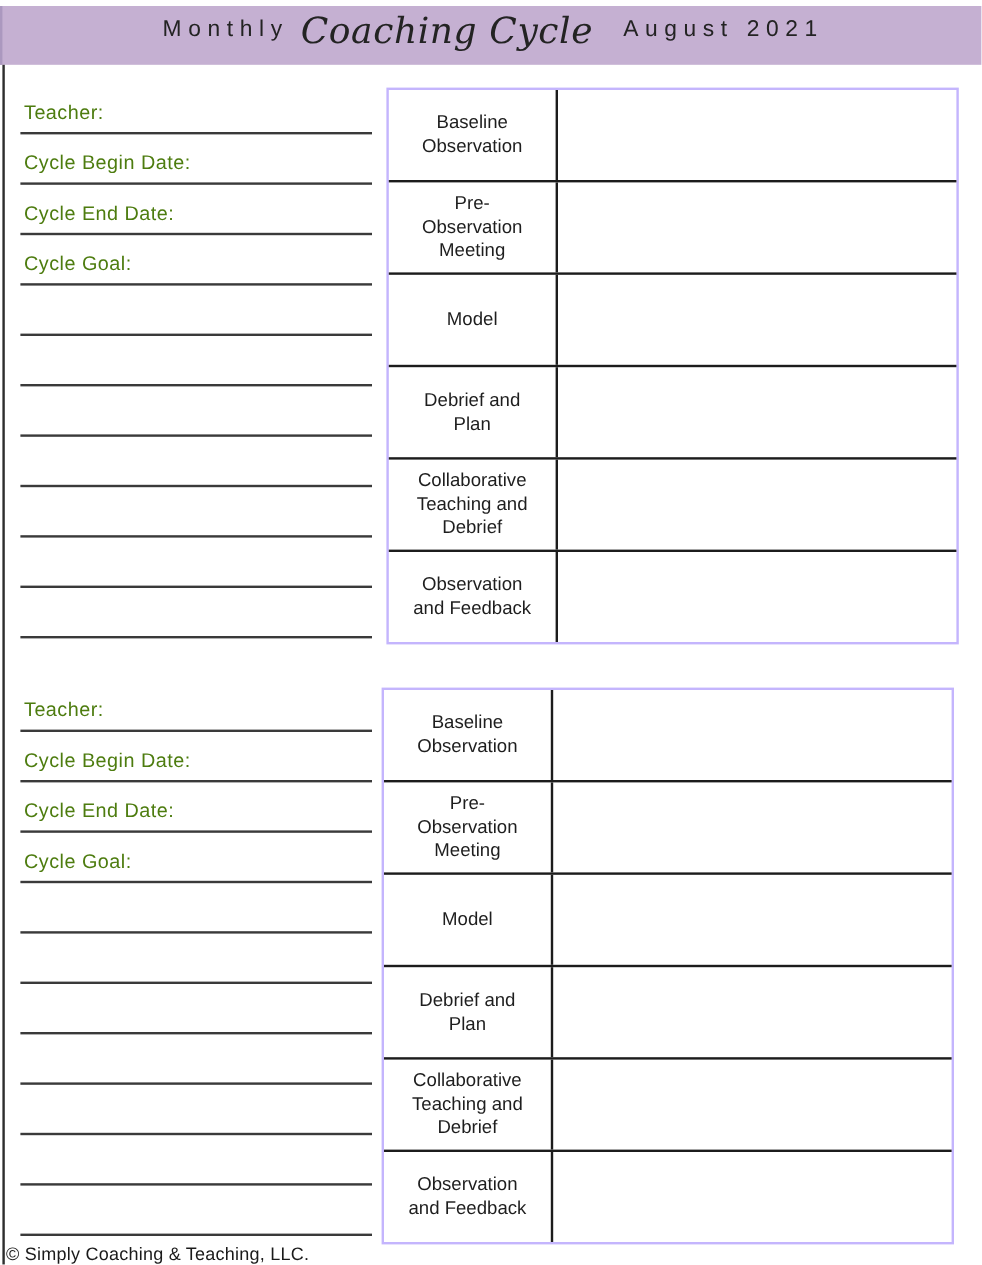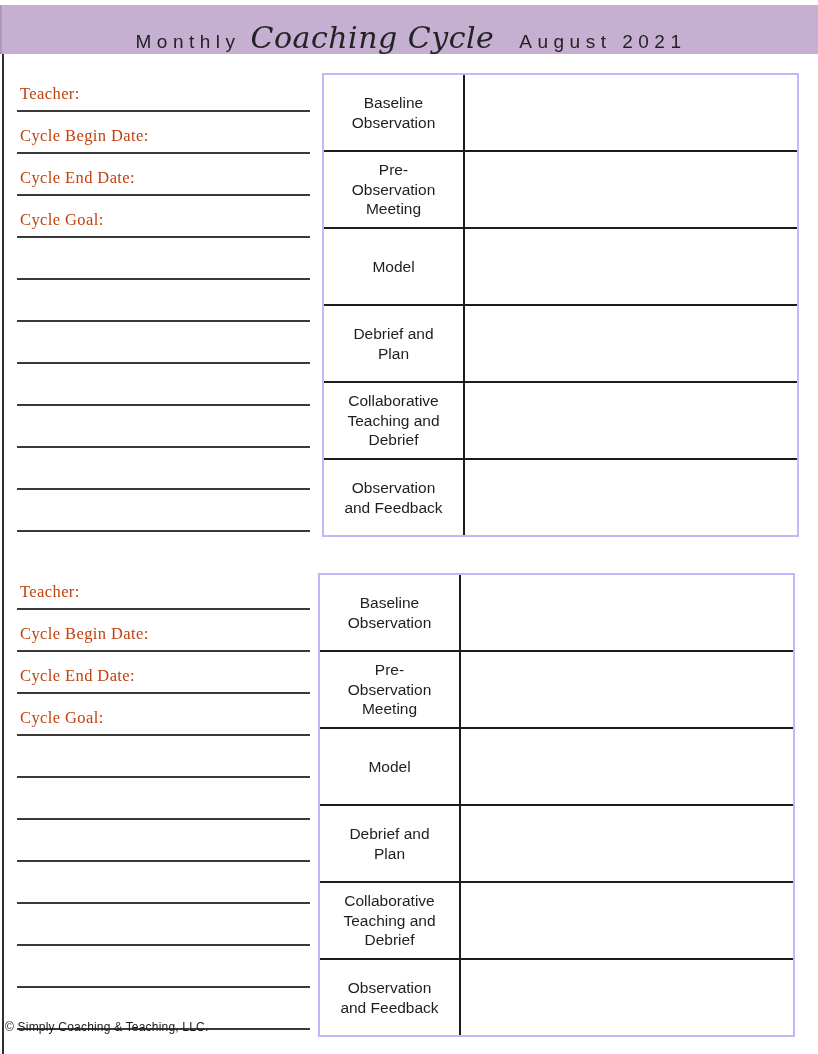--- a/index.html
+++ b/index.html
@@ -7,58 +7,58 @@
     position:relative; width:818px; height:1054px; background:#ffffff;
     font-family:"Liberation Sans", sans-serif; color:#222222; overflow:hidden;
   }
   
   .banner {
     position:absolute; top:5px; left:0; width:818px; height:49px;
     background:#c5b0d2; border-left:2px solid #ab98bf;
     display:flex; align-items:baseline; justify-content:center;
     white-space:nowrap; color:#232323;
   }
-  .banner-inner { display:flex; align-items:flex-end; margin-top:13px; }
+  .banner-inner { display:flex; align-items:center; margin-top:2px; }
   .title-sans { font-size:19px; letter-spacing:5.5px; font-weight:500; }
   .title-script {
     font-family:"DejaVu Serif", serif; font-style:italic; font-weight:500;
     font-size:30px; letter-spacing:0.5px; margin:0 12px 0 10px; position:relative; top:2px;
   }
   .title-date { margin-left:13px; }
   
   .edge-line { position:absolute; left:2px; top:54px; width:2px; height:1000px; background:#2e2e2e; }
   
   .fields { position:absolute; left:17px; width:293px; }
   .fields-1 { top:70px; }
   .fields-2 { top:568px; }
   .field-row {
     height:42px; box-sizing:border-box; border-bottom:2px solid #3a3a3a;
     display:flex; align-items:flex-end;
   }
   .field-label {
-    font-size:16.5px; letter-spacing:0.4px; color:#c2410c; padding:0 0 7px 3px; line-height:1.1;font-family:Liberation Serif, serif;
+    font-size:16.5px; letter-spacing:0.4px; color:#4d7c0f; padding:0 0 7px 3px; line-height:1.1;
   }
   
   .obs-table {
     position:absolute; width:477px; height:464px; box-sizing:border-box;
     border:2px solid #c4b5fd; display:flex; flex-direction:column; background:#ffffff;
   }
   .obs-table-1 { left:322px; top:73px; }
   .obs-table-2 { left:318px; top:573px; }
   .obs-row { flex:1; display:flex; border-bottom:2px solid #1c1c1c; min-height:0; }
   .obs-row:last-child { border-bottom:none; }
   .obs-label {
     width:141px; box-sizing:border-box; border-right:2px solid #1c1c1c;
     display:flex; align-items:center; justify-content:center; text-align:center;
     font-size:15.5px; line-height:1.28; color:#1e1e1e; padding:4px 15px;
   }
   .obs-value { flex:1; }
   
   .footer {
-    position:absolute; left:5px; bottom:20px; font-size:12px; letter-spacing:0.2px; color:#1a1a1a;
+    position:absolute; left:5px; bottom:0; font-size:15px; letter-spacing:0.2px; color:#1a1a1a;
   }
 </style>
 </head>
 <body>
 
 <div class="page">
 
   <div class="banner">
     <div class="banner-inner">
       <span class="title-sans">Monthly</span>

